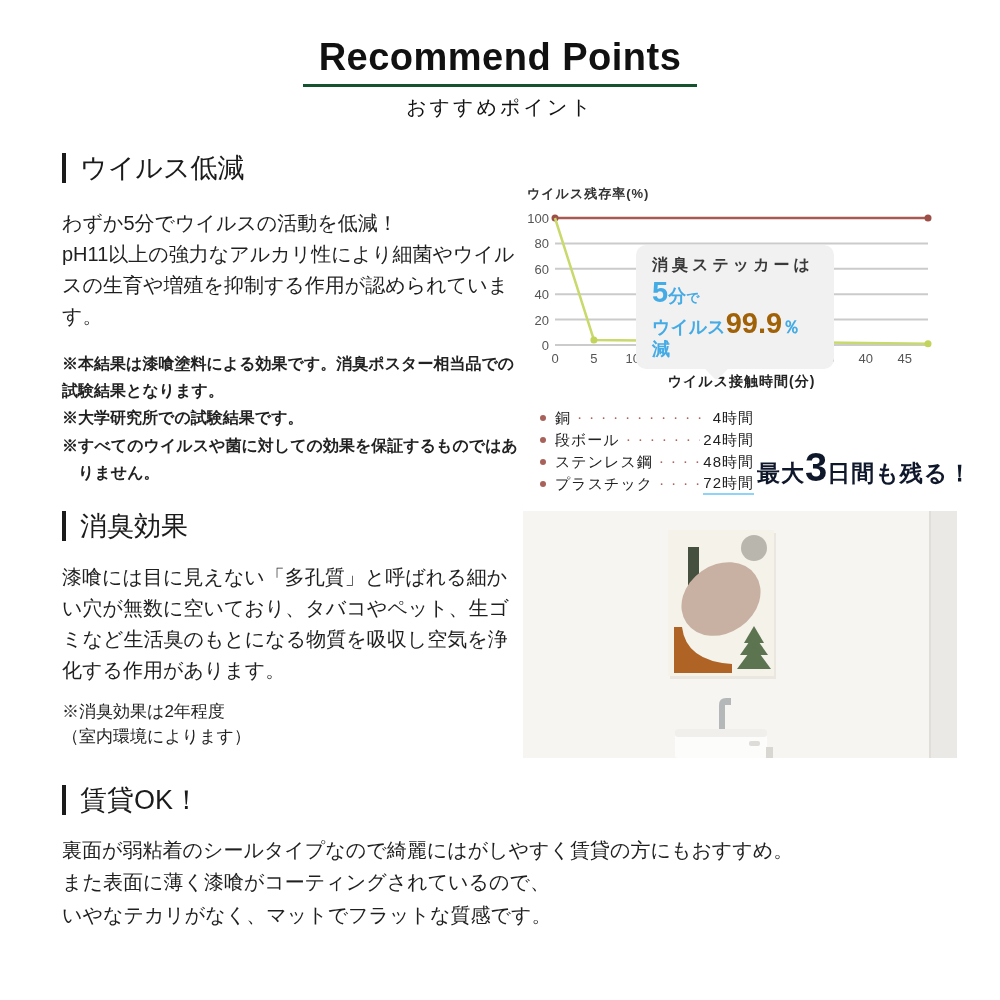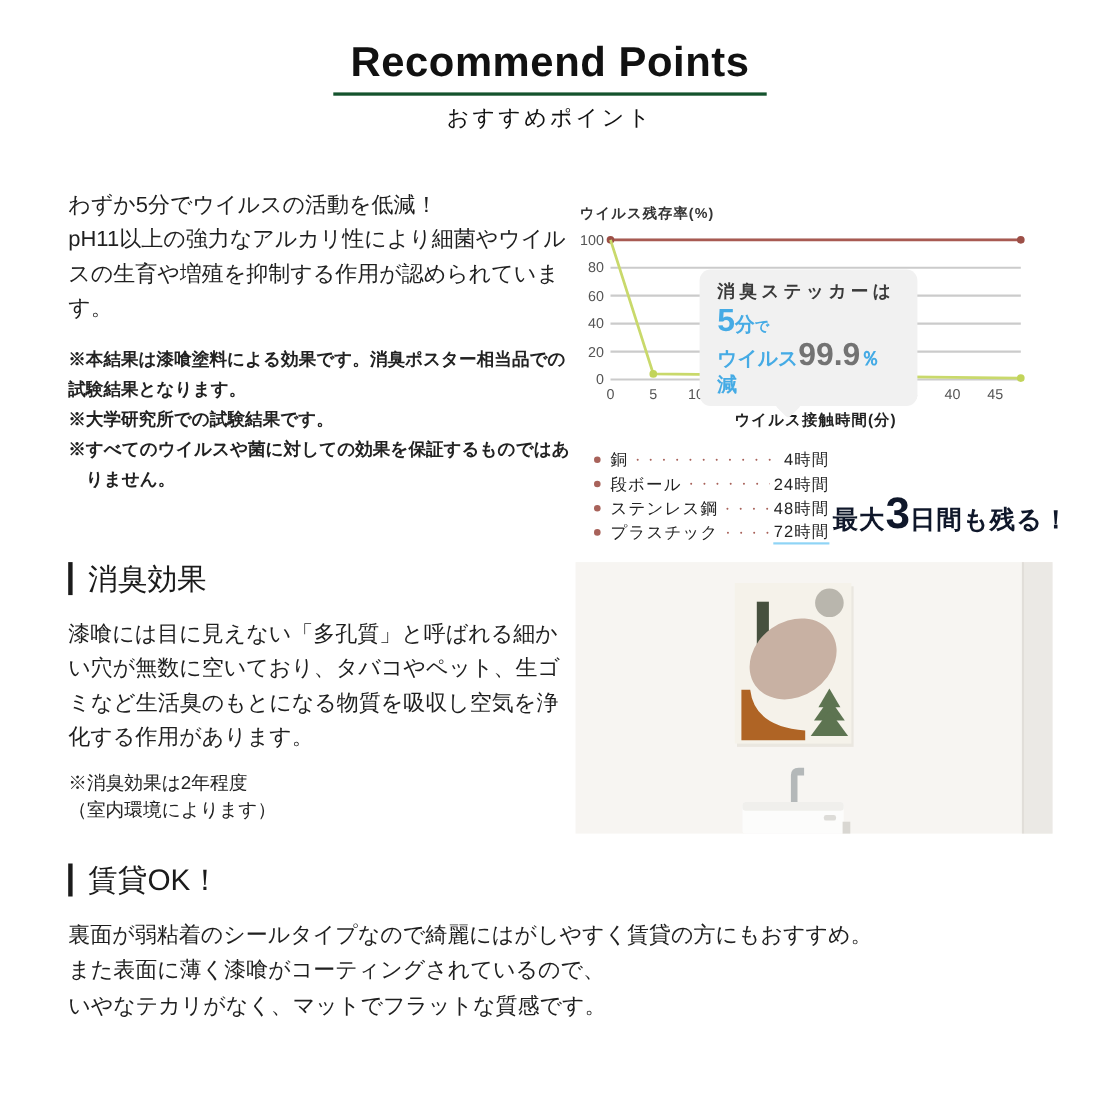--- a/index.html
+++ b/index.html
@@ -72,20 +72,24 @@
 <body>
 
 <div class="page">
 
   <header class="header">
     <h1 class="title">Recommend Points</h1>
     <div class="subtitle">おすすめポイント</div>
   </header>
 
   <section class="sec-virus">
+    <h2 class="sec-heading">
+      <span class="bar"></span>
+      <span>ウイルス低減</span>
+    </h2>
     <div class="body-block">
       <p class="body-text">わずか5分でウイルスの活動を低減！</p>
       <p class="body-text">pH11以上の強力なアルカリ性により細菌やウイルスの生育や増殖を抑制する作用が認められています。</p>
     </div>
     <div class="notes">
       <p class="note">※本結果は漆喰塗料による効果です。消臭ポスター相当品での試験結果となります。</p>
       <p class="note">※大学研究所での試験結果です。</p>
       <p class="note hang">※すべてのウイルスや菌に対しての効果を保証するものではありません。</p>
     </div>
   </section>
@@ -127,21 +131,21 @@
         <span class="xtick" style="left: 384.688px;">45</span>
       </div>
     <div class="chart-xlabel">ウイルス接触時間(分)</div>
 
     <div class="callout" style="background: rgb(241, 241, 241);">
       <div class="callout-l1">消臭ステッカーは</div>
       <div class="callout-l2">
         <span class="c-big callout-accent" style="color: rgb(69, 171, 229);">5</span><span class="c-mid callout-accent" style="color: rgb(69, 171, 229);">分</span><span class="c-small callout-accent" style="color: rgb(69, 171, 229);">で</span>
       </div>
       <div class="callout-l3">
-        <span class="c-mid callout-accent" style="color: rgb(69, 171, 229);">ウイルス</span><span class="c-big callout-accent" style="color: #737373;">99.9</span><span class="c-mid callout-accent" style="color: rgb(69, 171, 229);">％減</span>
+        <span class="c-mid callout-accent" style="color: rgb(69, 171, 229);">ウイルス</span><span class="c-big callout-accent" style="color: #a16207;">99.9</span><span class="c-mid callout-accent" style="color: rgb(69, 171, 229);">％減</span>
       </div>
     </div>
   </div>
 
   <div class="legend">
     <div class="legend-row">
       <span class="legend-bullet" style="background: rgb(168, 98, 90);"></span>
       <span>銅</span>
       <span class="legend-dots" style="color: rgb(168, 98, 90);">・・・・・・・・・・・・・</span>
       <span class="legend-value">4時間</span>

